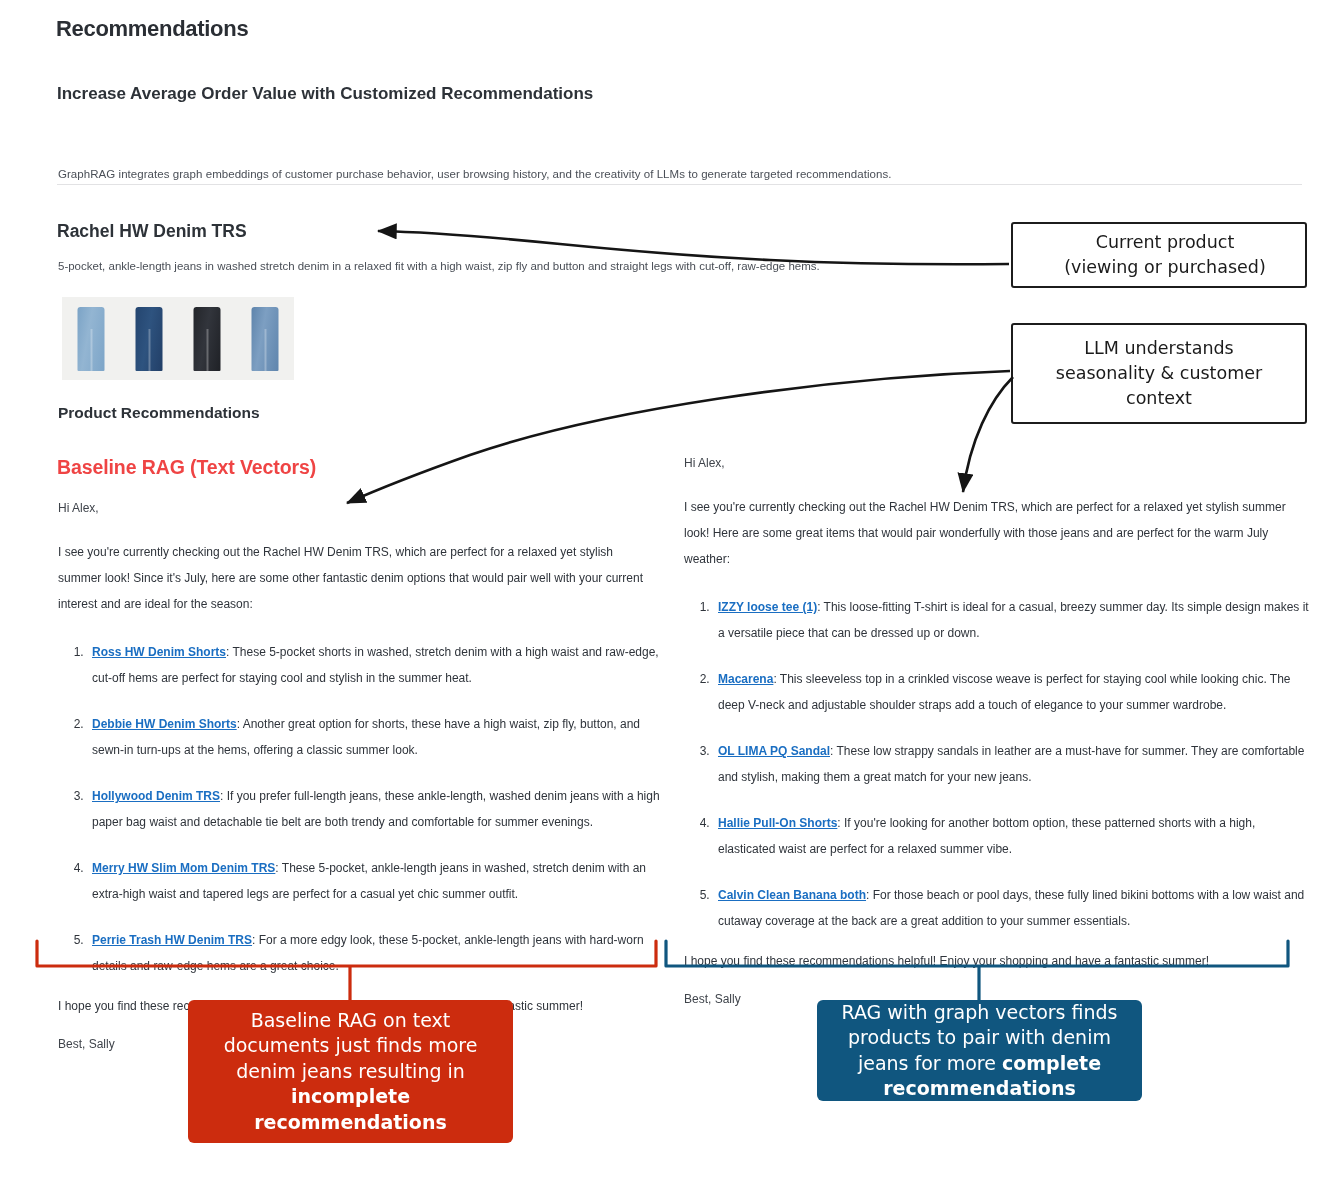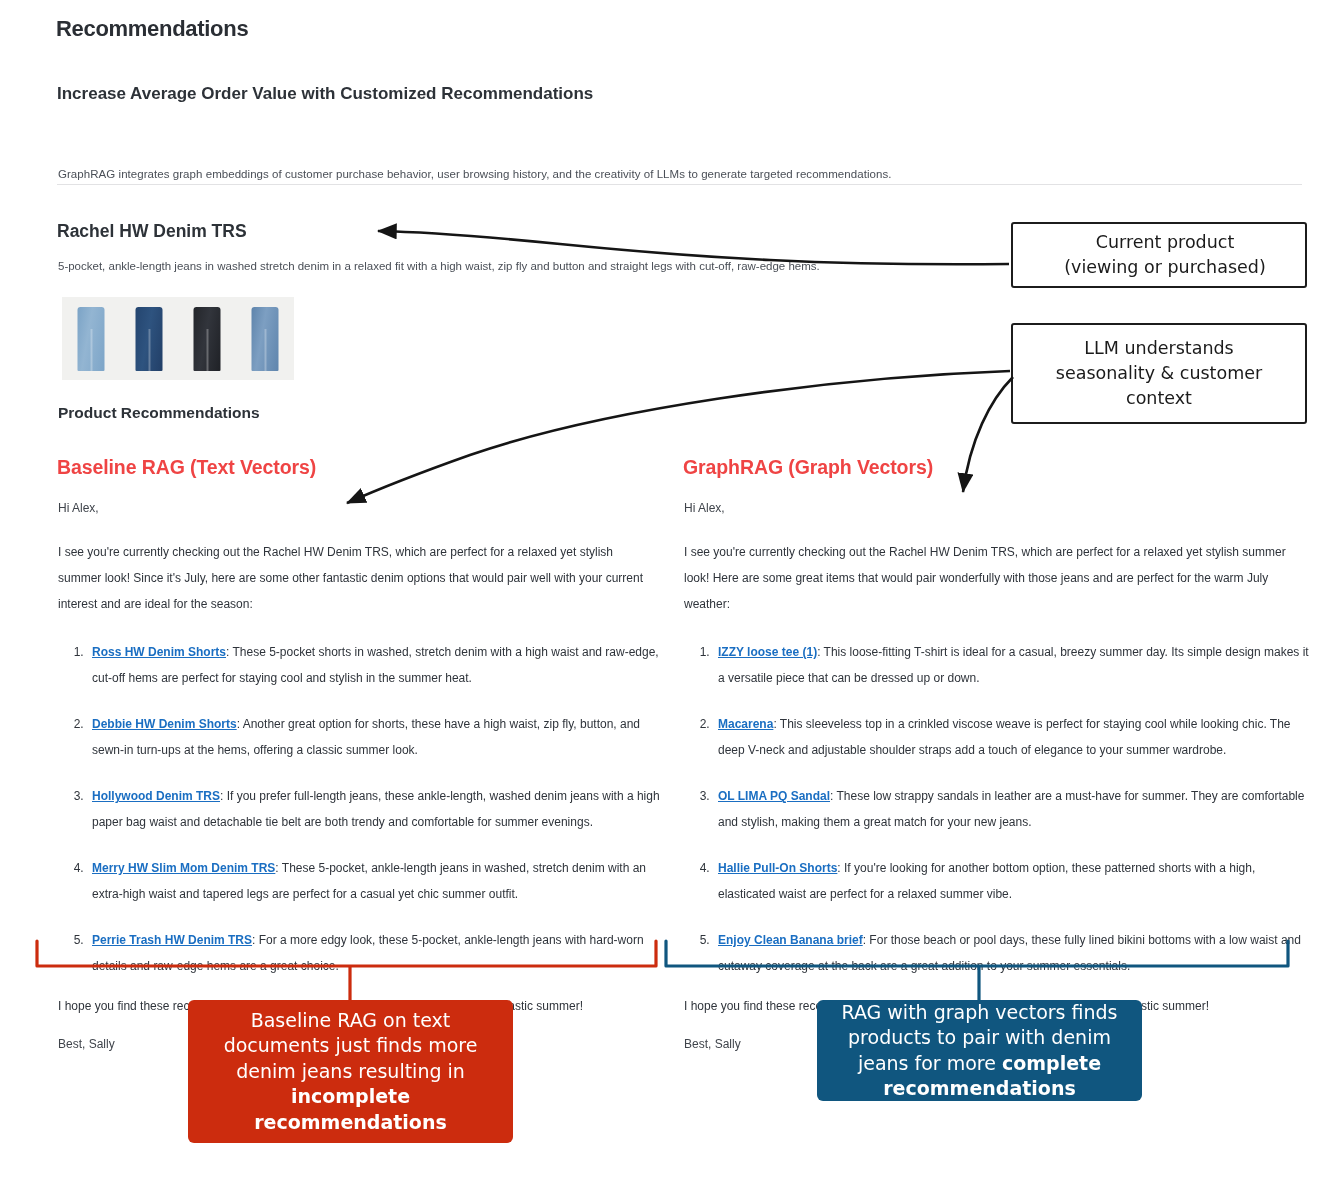--- a/index.html
+++ b/index.html
@@ -241,29 +241,28 @@
     <li><span class="rec-link">Debbie HW Denim Shorts</span><span>: Another great option for shorts, these have a high waist, zip fly, button, and sewn-in turn-ups at the hems, offering a classic summer look.</span></li>
     <li><span class="rec-link">Hollywood Denim TRS</span><span>: If you prefer full-length jeans, these ankle-length, washed denim jeans with a high paper bag waist and detachable tie belt are both trendy and comfortable for summer evenings.</span></li>
     <li><span class="rec-link">Merry HW Slim Mom Denim TRS</span><span>: These 5-pocket, ankle-length jeans in washed, stretch denim with an extra-high waist and tapered legs are perfect for a casual yet chic summer outfit.</span></li>
     <li><span class="rec-link">Perrie Trash HW Denim TRS</span><span>: For a more edgy look, these 5-pocket, ankle-length jeans with hard-worn details and raw-edge hems are a great choice.</span></li>
   </ol>
   <div class="closing">I hope you find these recommendations helpful! Enjoy your shopping and have a fantastic summer!</div>
   <div class="signoff">Best, Sally</div>
 </div>
 
 <div class="column" id="col-right">
-  <div class="col-heading">GraphRAG (Graph Vectors)</div>
   <div class="salutation">Hi Alex,</div>
   <div class="para">I see you're currently checking out the Rachel HW Denim TRS, which are perfect for a relaxed yet stylish summer look! Here are some great items that would pair wonderfully with those jeans and are perfect for the warm July weather:</div>
   <ol class="rec-list">
     <li><span class="rec-link">IZZY loose tee (1)</span><span>: This loose-fitting T-shirt is ideal for a casual, breezy summer day. Its simple design makes it a versatile piece that can be dressed up or down.</span></li>
     <li><span class="rec-link">Macarena</span><span>: This sleeveless top in a crinkled viscose weave is perfect for staying cool while looking chic. The deep V-neck and adjustable shoulder straps add a touch of elegance to your summer wardrobe.</span></li>
     <li><span class="rec-link">OL LIMA PQ Sandal</span><span>: These low strappy sandals in leather are a must-have for summer. They are comfortable and stylish, making them a great match for your new jeans.</span></li>
     <li><span class="rec-link">Hallie Pull-On Shorts</span><span>: If you're looking for another bottom option, these patterned shorts with a high, elasticated waist are perfect for a relaxed summer vibe.</span></li>
-    <li><span class="rec-link">Enjoy Clean Banana brief</span><span>: For those beach or pool days, these fully lined bikini bottoms with a low waist and cutaway coverage at the back are a great addition to your summer essentials.</span></li>
+    <li><span class="rec-link">Calvin Clean Banana both</span><span>: For those beach or pool days, these fully lined bikini bottoms with a low waist and cutaway coverage at the back are a great addition to your summer essentials.</span></li>
   </ol>
   <div class="closing">I hope you find these recommendations helpful! Enjoy your shopping and have a fantastic summer!</div>
   <div class="signoff">Best, Sally</div>
 </div>
 
 <div class="callout-box" id="callout-current">Current product
 (viewing or purchased)</div>
 <div class="callout-box" id="callout-llm">LLM understands
 seasonality &amp; customer
 context</div>

